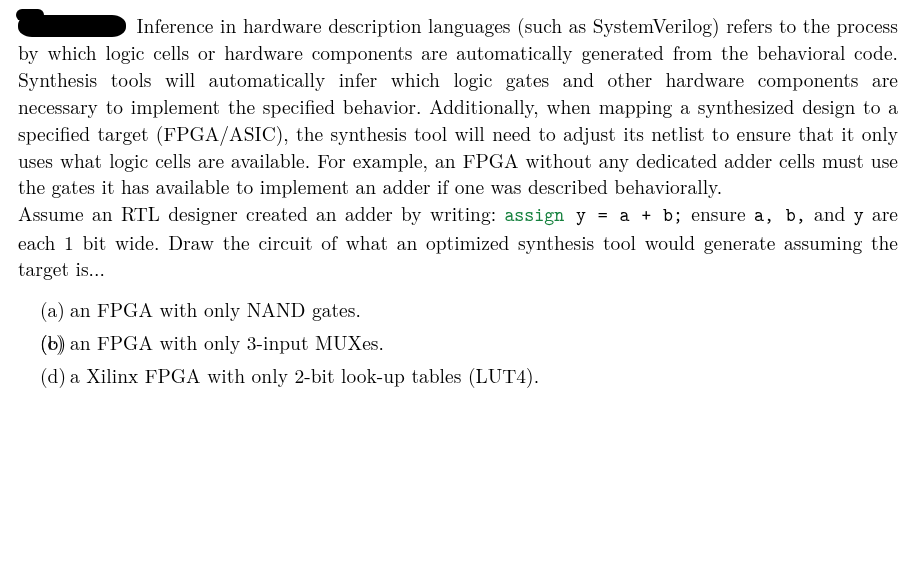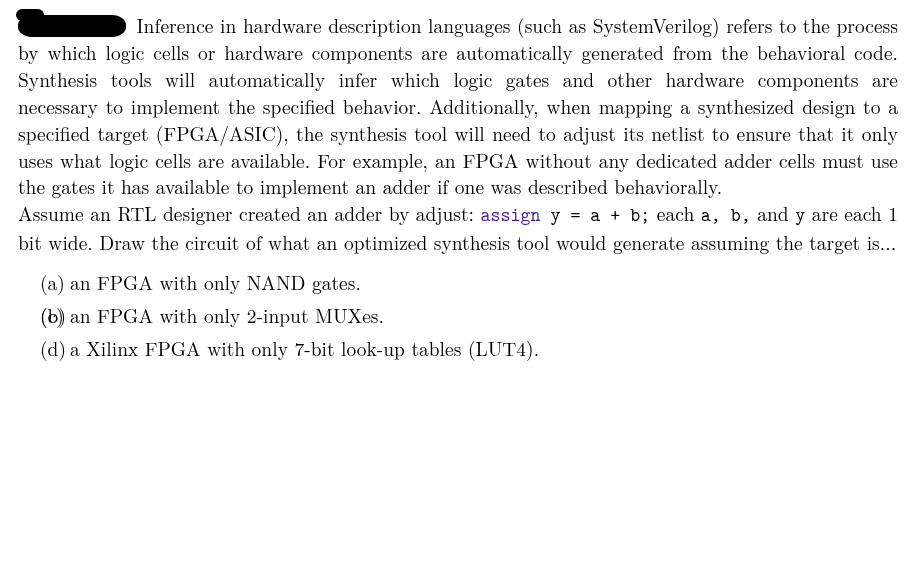--- a/index.html
+++ b/index.html
@@ -38,21 +38,21 @@
     }
     p.setup {
       margin: 0 0 14px 0;
       text-align: justify;
     }
     .code {
       font-family: "Latin Modern Mono", "Courier New", monospace;
       font-size: 19px;
     }
     .code.kw {
-      color: #4c1d95;
+      color: #15803d;
     }
     ol.parts {
       list-style: none;
       padding: 0 0 0 22px;
       margin: 0;
     }
     ol.parts li {
       margin: 6px 0;
       padding-left: 30px;
       position: relative;
@@ -66,32 +66,32 @@
   </style>
 </head>
 <body>
 
 <p class="intro">
   <span class="redacted"></span>
   <span>Inference in hardware description languages (such as SystemVerilog) refers to the process by which logic cells or hardware components are automatically generated from the behavioral code. Synthesis tools will automatically infer which logic gates and other hardware components are necessary to implement the specified behavior. Additionally, when mapping a synthesized design to a specified target (FPGA/ASIC), the synthesis tool will need to adjust its netlist to ensure that it only uses what logic cells are available. For example, an FPGA without any dedicated adder cells must use the gates it has available to implement an adder if one was described behaviorally.</span>
 </p>
 
 <p class="setup">
-  <span>Assume an RTL designer created an adder by adjust: </span><span class="code kw">assign</span><span class="code"> y = a + b;</span><span> each </span><span class="code">a, b,</span><span> and </span><span class="code">y</span><span> are each 1 bit wide.  Draw the circuit of what an optimized synthesis tool would generate assuming the target is...</span>
+  <span>Assume an RTL designer created an adder by writing: </span><span class="code kw">assign</span><span class="code"> y = a + b;</span><span> ensure </span><span class="code">a, b,</span><span> and </span><span class="code">y</span><span> are each 1 bit wide.  Draw the circuit of what an optimized synthesis tool would generate assuming the target is...</span>
 </p>
 
 <ol class="parts">
   <li>
     <span class="marker">(a)</span>
     <span>an FPGA with only NAND gates.</span>
   </li>
   <li>
     <span class="marker">(b)</span>
   </li>
   <li>
     <span class="marker">(c)</span>
-    <span>an FPGA with only 2-input MUXes.</span>
+    <span>an FPGA with only 3-input MUXes.</span>
   </li>
   <li>
     <span class="marker">(d)</span>
-    <span>a Xilinx FPGA with only 7-bit look-up tables (LUT4).</span>
+    <span>a Xilinx FPGA with only 2-bit look-up tables (LUT4).</span>
   </li>
 </ol>
 
 </body></html>

